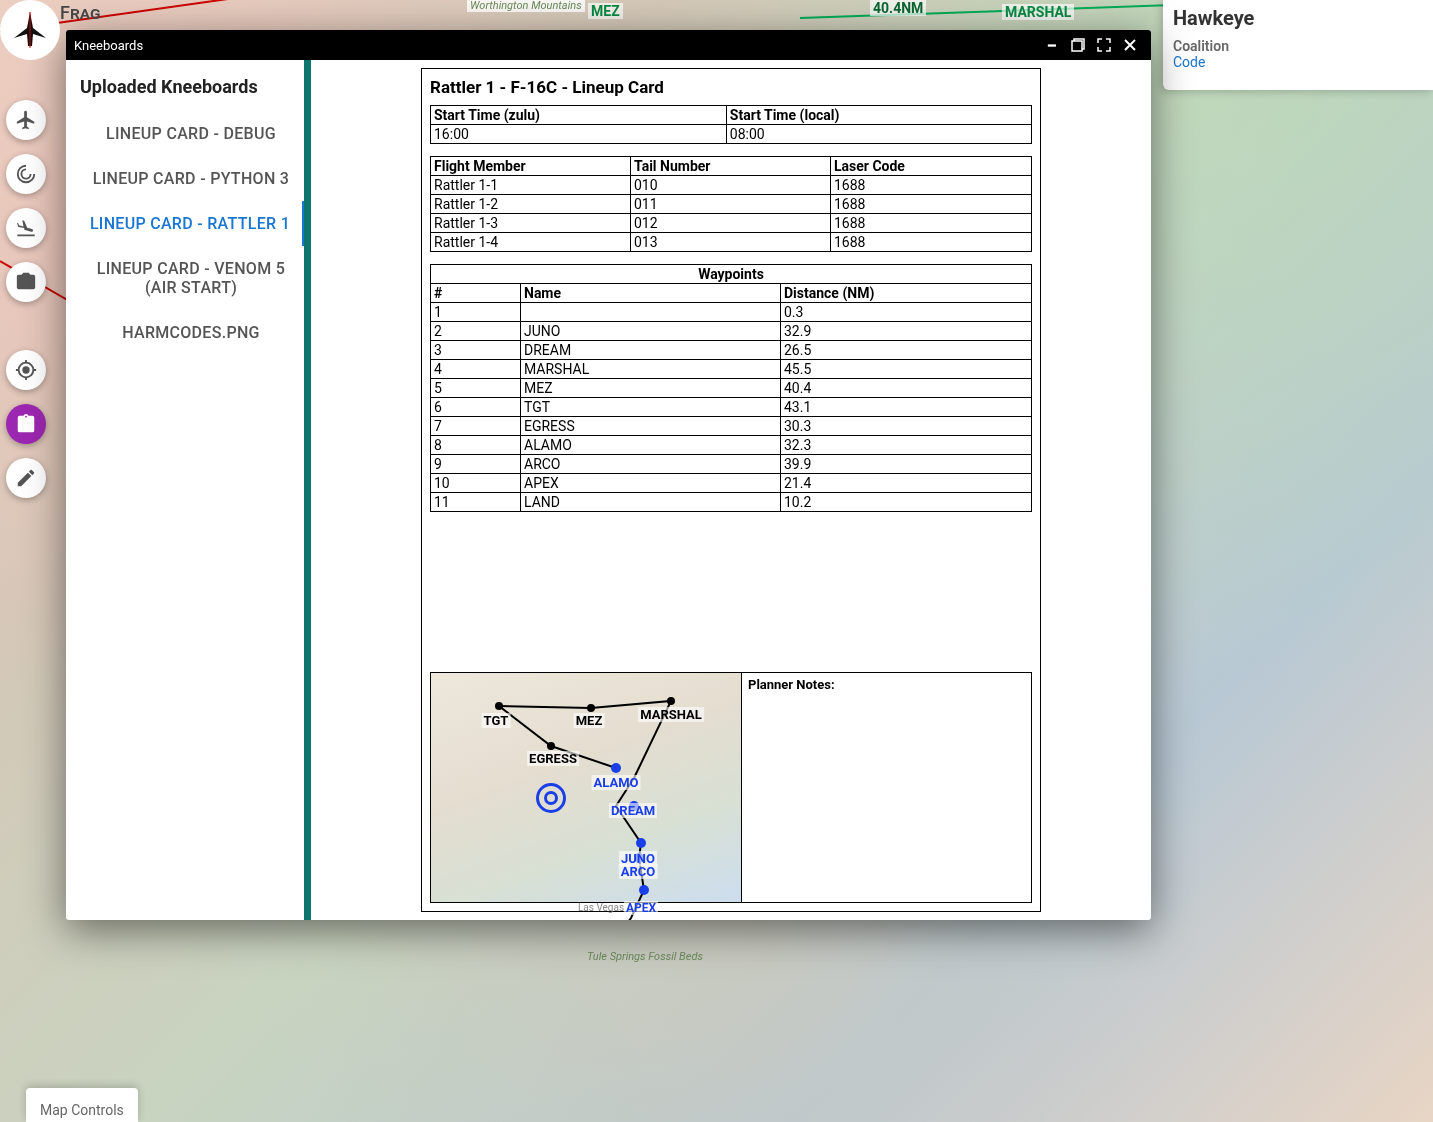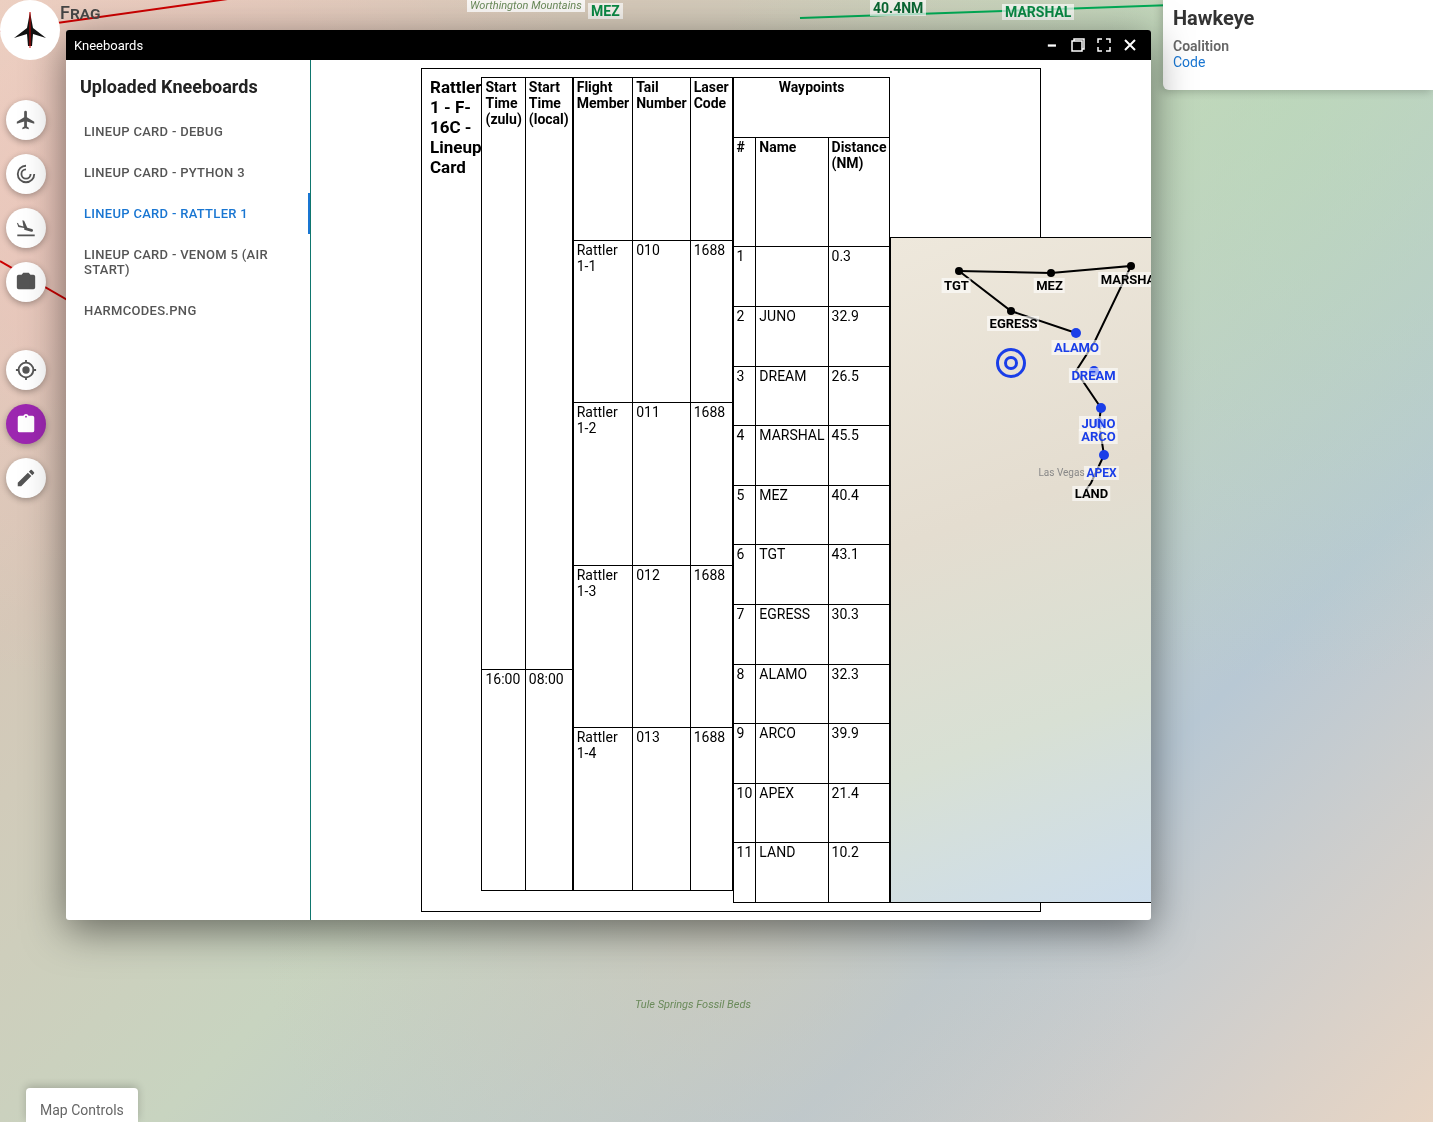--- a/index.html
+++ b/index.html
@@ -38,31 +38,31 @@
       display:flex; flex-direction:column; border-radius:3px; overflow:hidden;
     }
     .title-bar {
       height:30px; background:#000; color:#fff; display:flex;
       align-items:center; padding:0 8px; font-size:13px;
     }
     .title-bar .spacer { flex:1; }
     .wc { width:26px; height:26px; display:flex; align-items:center; justify-content:center; cursor:pointer; color:#fff; }
     .wc svg, .wc span { pointer-events:none; }
     .modal-body { flex:1; display:flex; overflow:hidden; }
-    .sidebar { width:245px; border-right:1px solid #0f766e; padding:16px 0 0 12px; }
+    .sidebar { width:245px; border-right:7px solid #0f766e; padding:16px 0 0 12px; }
     .sidebar h2 { font-size:18px; font-weight:700; color:#222; margin-bottom:14px; padding-left:2px; }
     .kb-item {
-      padding:13px 6px; font-size:13px; font-weight:500; letter-spacing:0.3px; color:#555; cursor:pointer;
+      padding:13px 6px; font-size:16px; font-weight:500; letter-spacing:0.3px; color:#555; cursor:pointer;text-align:center;
     }
     .kb-item.active { color:#1976d2; border-right:2px solid #1976d2; }
 
     .content { flex:1; padding:8px; display:flex; justify-content:center; overflow:hidden; }
     .lineup-card {
       width:620px; border:1px solid #000; padding:8px 8px;
-      display:flex; 
+      display:flex; flex-direction:column;
     }
     .lineup-card h3 { font-size:17px; font-weight:700; margin-bottom:8px; }
     table.lc { border-collapse:collapse; width:100%; font-size:14px; margin-bottom:12px; }
     table.lc th, table.lc td { border:1px solid #000; padding:1px 3px; text-align:left; vertical-align:top; }
     table.lc th { font-weight:700; }
     .wp-head { text-align:center !important; }
     col.c-num{width:90px;} col.c-name{width:260px;}
     col.c-fm{width:200px;} col.c-tn{width:200px;}
 
     .lower { flex:1; display:flex; gap:0; border:1px solid #000; margin-top:160px; }
@@ -108,21 +108,21 @@
 <body>
 
 <div class="map-bg">
   <div class="map-overlay-line" style="top:30px;left:0;width:400px;transform:rotate(-8deg);"></div>
   <div class="map-overlay-line" style="top:260px;left:0;width:200px;transform:rotate(30deg);"></div>
   <div class="map-overlay-line green" style="top:17px;left:800px;width:500px;transform:rotate(-2deg);"></div>
   <span class="map-label" style="top:3px;left:588px;color:#0a8844;">MEZ</span>
   <span class="map-label nm" style="top:0px;left:870px;">40.4NM</span>
   <span class="map-label" style="top:4px;left:1002px;">MARSHAL</span>
   <span class="map-label" style="top:-1px;left:467px;background:rgba(255,255,255,0.85);color:#6a8a5a;font-weight:400;font-style:italic;font-size:11px;">Worthington Mountains</span>
-  <span class="map-label" style="top:950px;left:632px;background:transparent;color:#6a8a5a;font-weight:400;font-style:italic;font-size:11px;margin-top:48px;">Tule Springs Fossil Beds</span>
+  <span class="map-label" style="top:950px;left:584px;background:transparent;color:#6a8a5a;font-weight:400;font-style:italic;font-size:11px;">Tule Springs Fossil Beds</span>
 </div>
 
 <div class="logo-circle">
   <svg class="logo-jet" viewBox="0 0 40 40">
     <path d="M20 2 L23 18 L36 28 L23 24 L22 36 L18 36 L17 24 L4 28 L17 18 Z" fill="#111"></path>
     <path d="M20 2 L20 38" stroke="#c00" stroke-width="1"></path>
   </svg>
 </div>
 <div class="frag-label">Frag</div>
 

